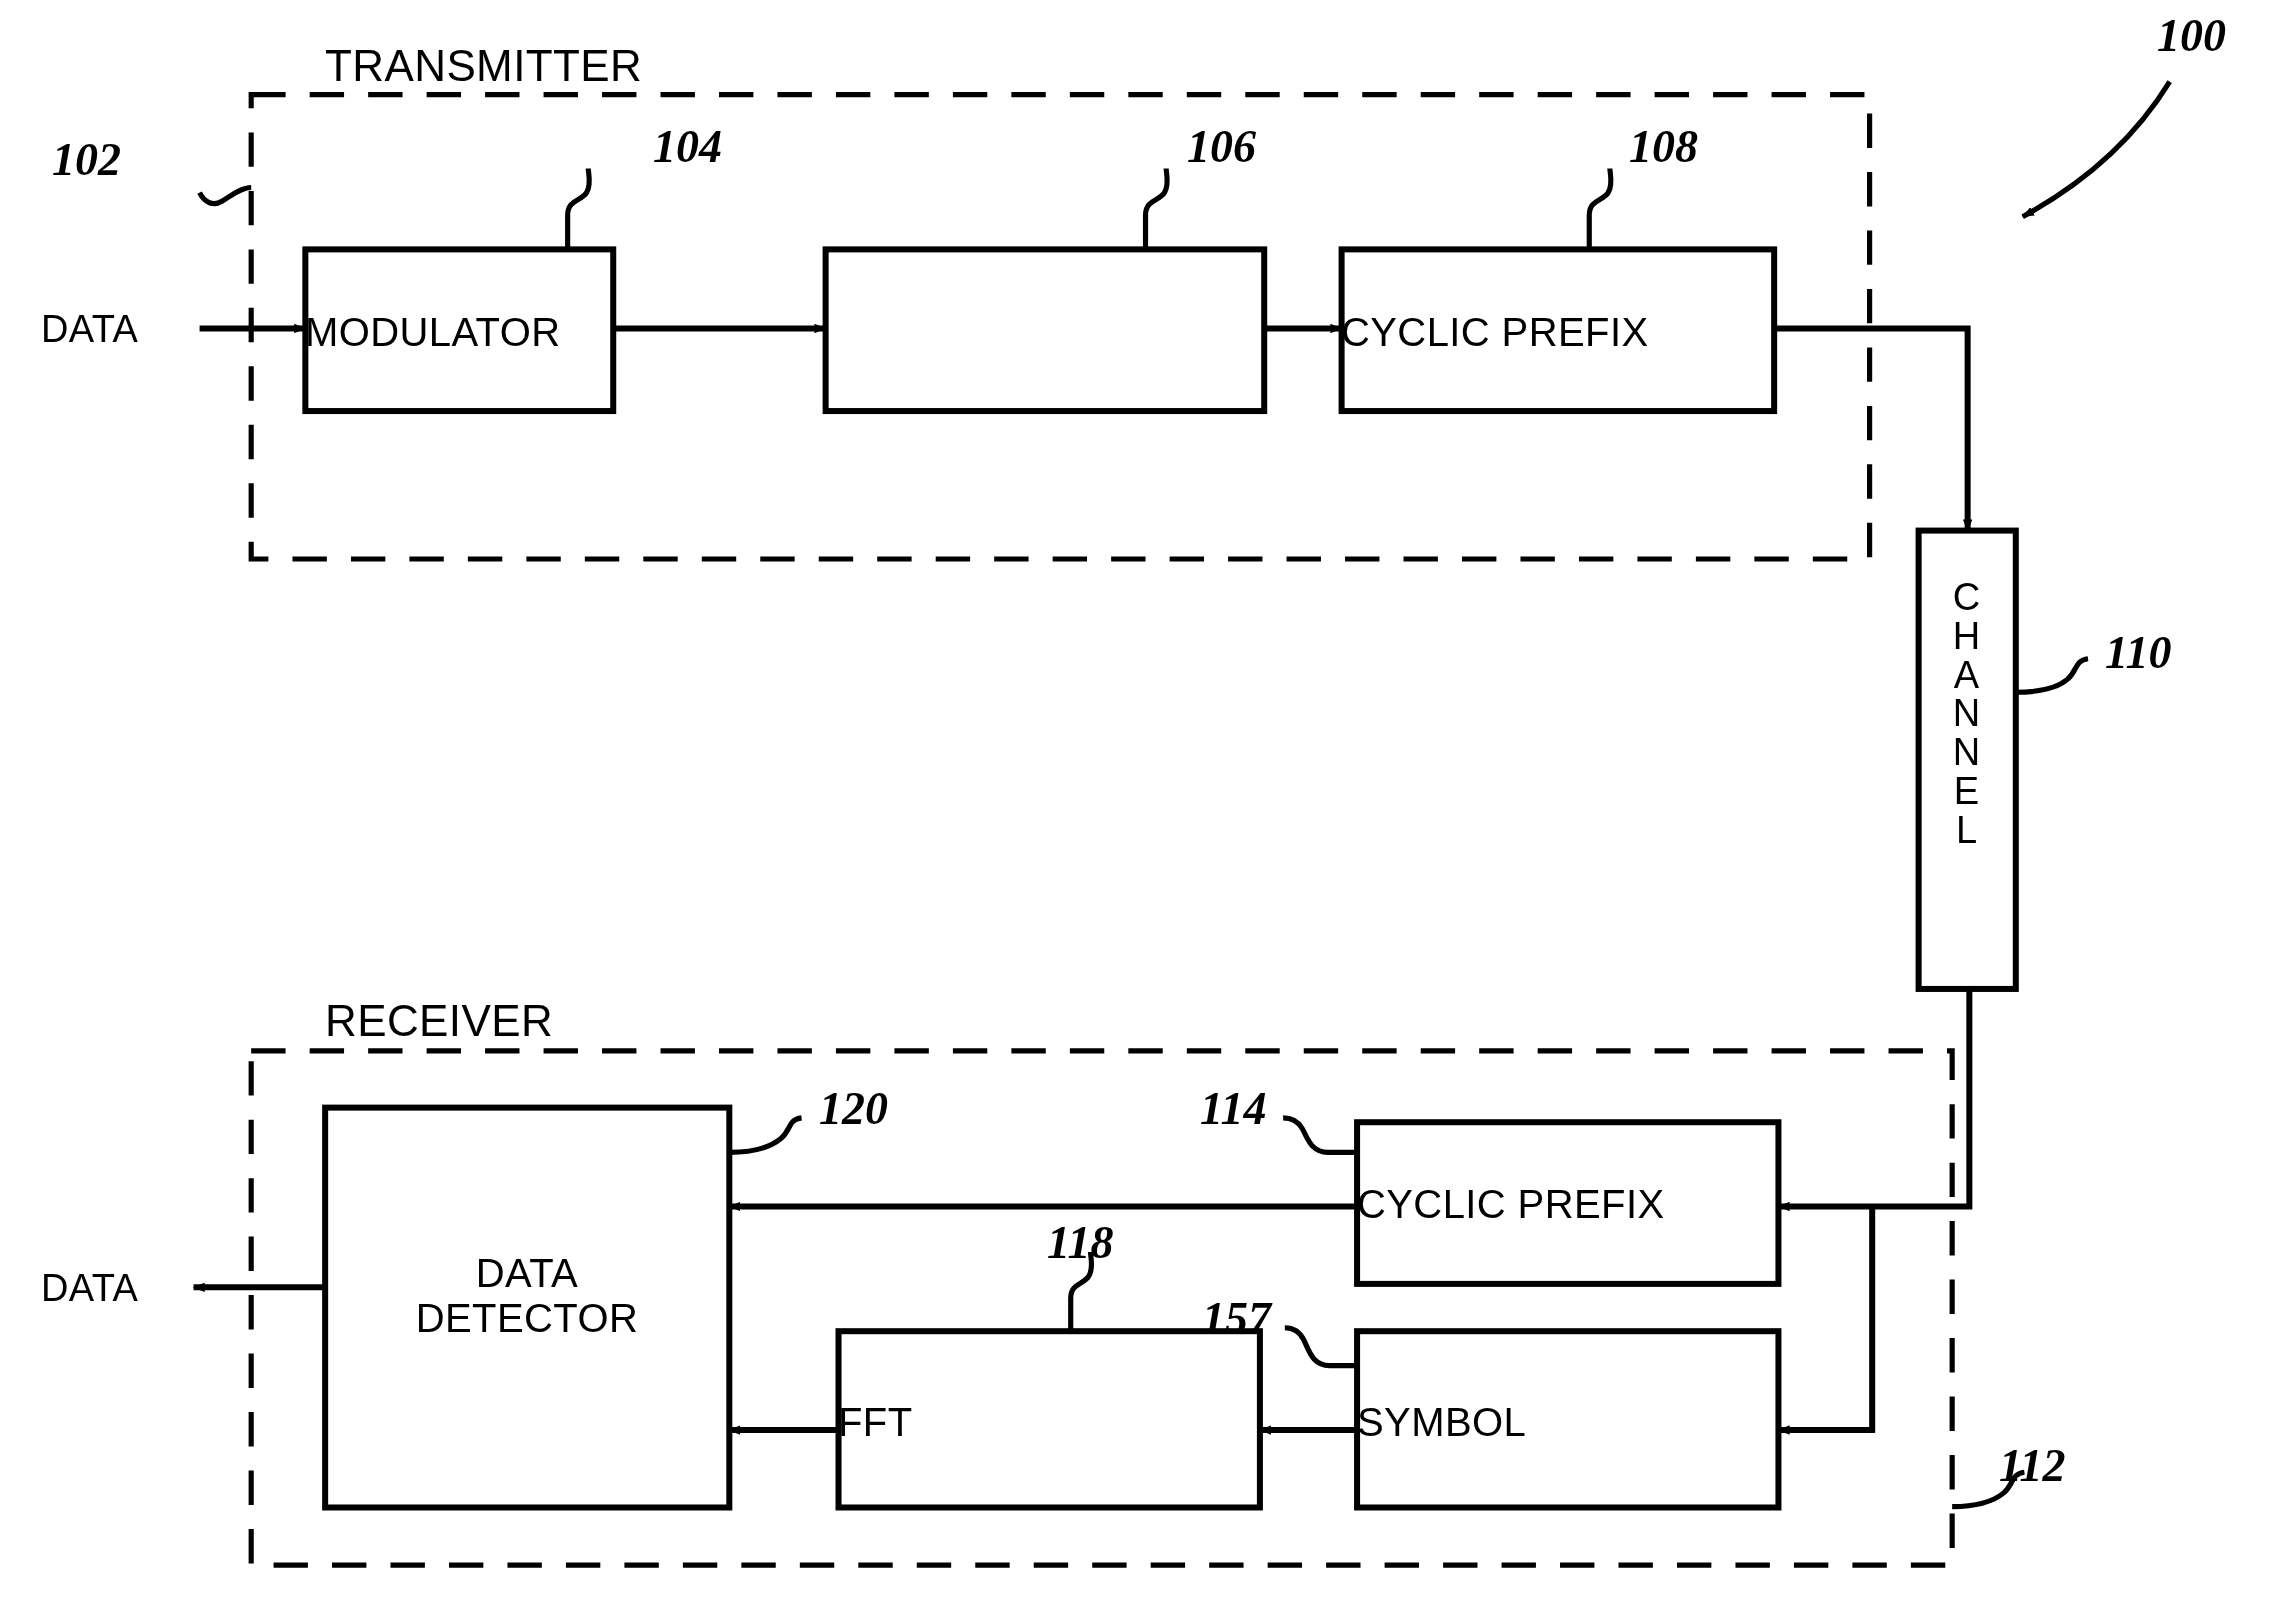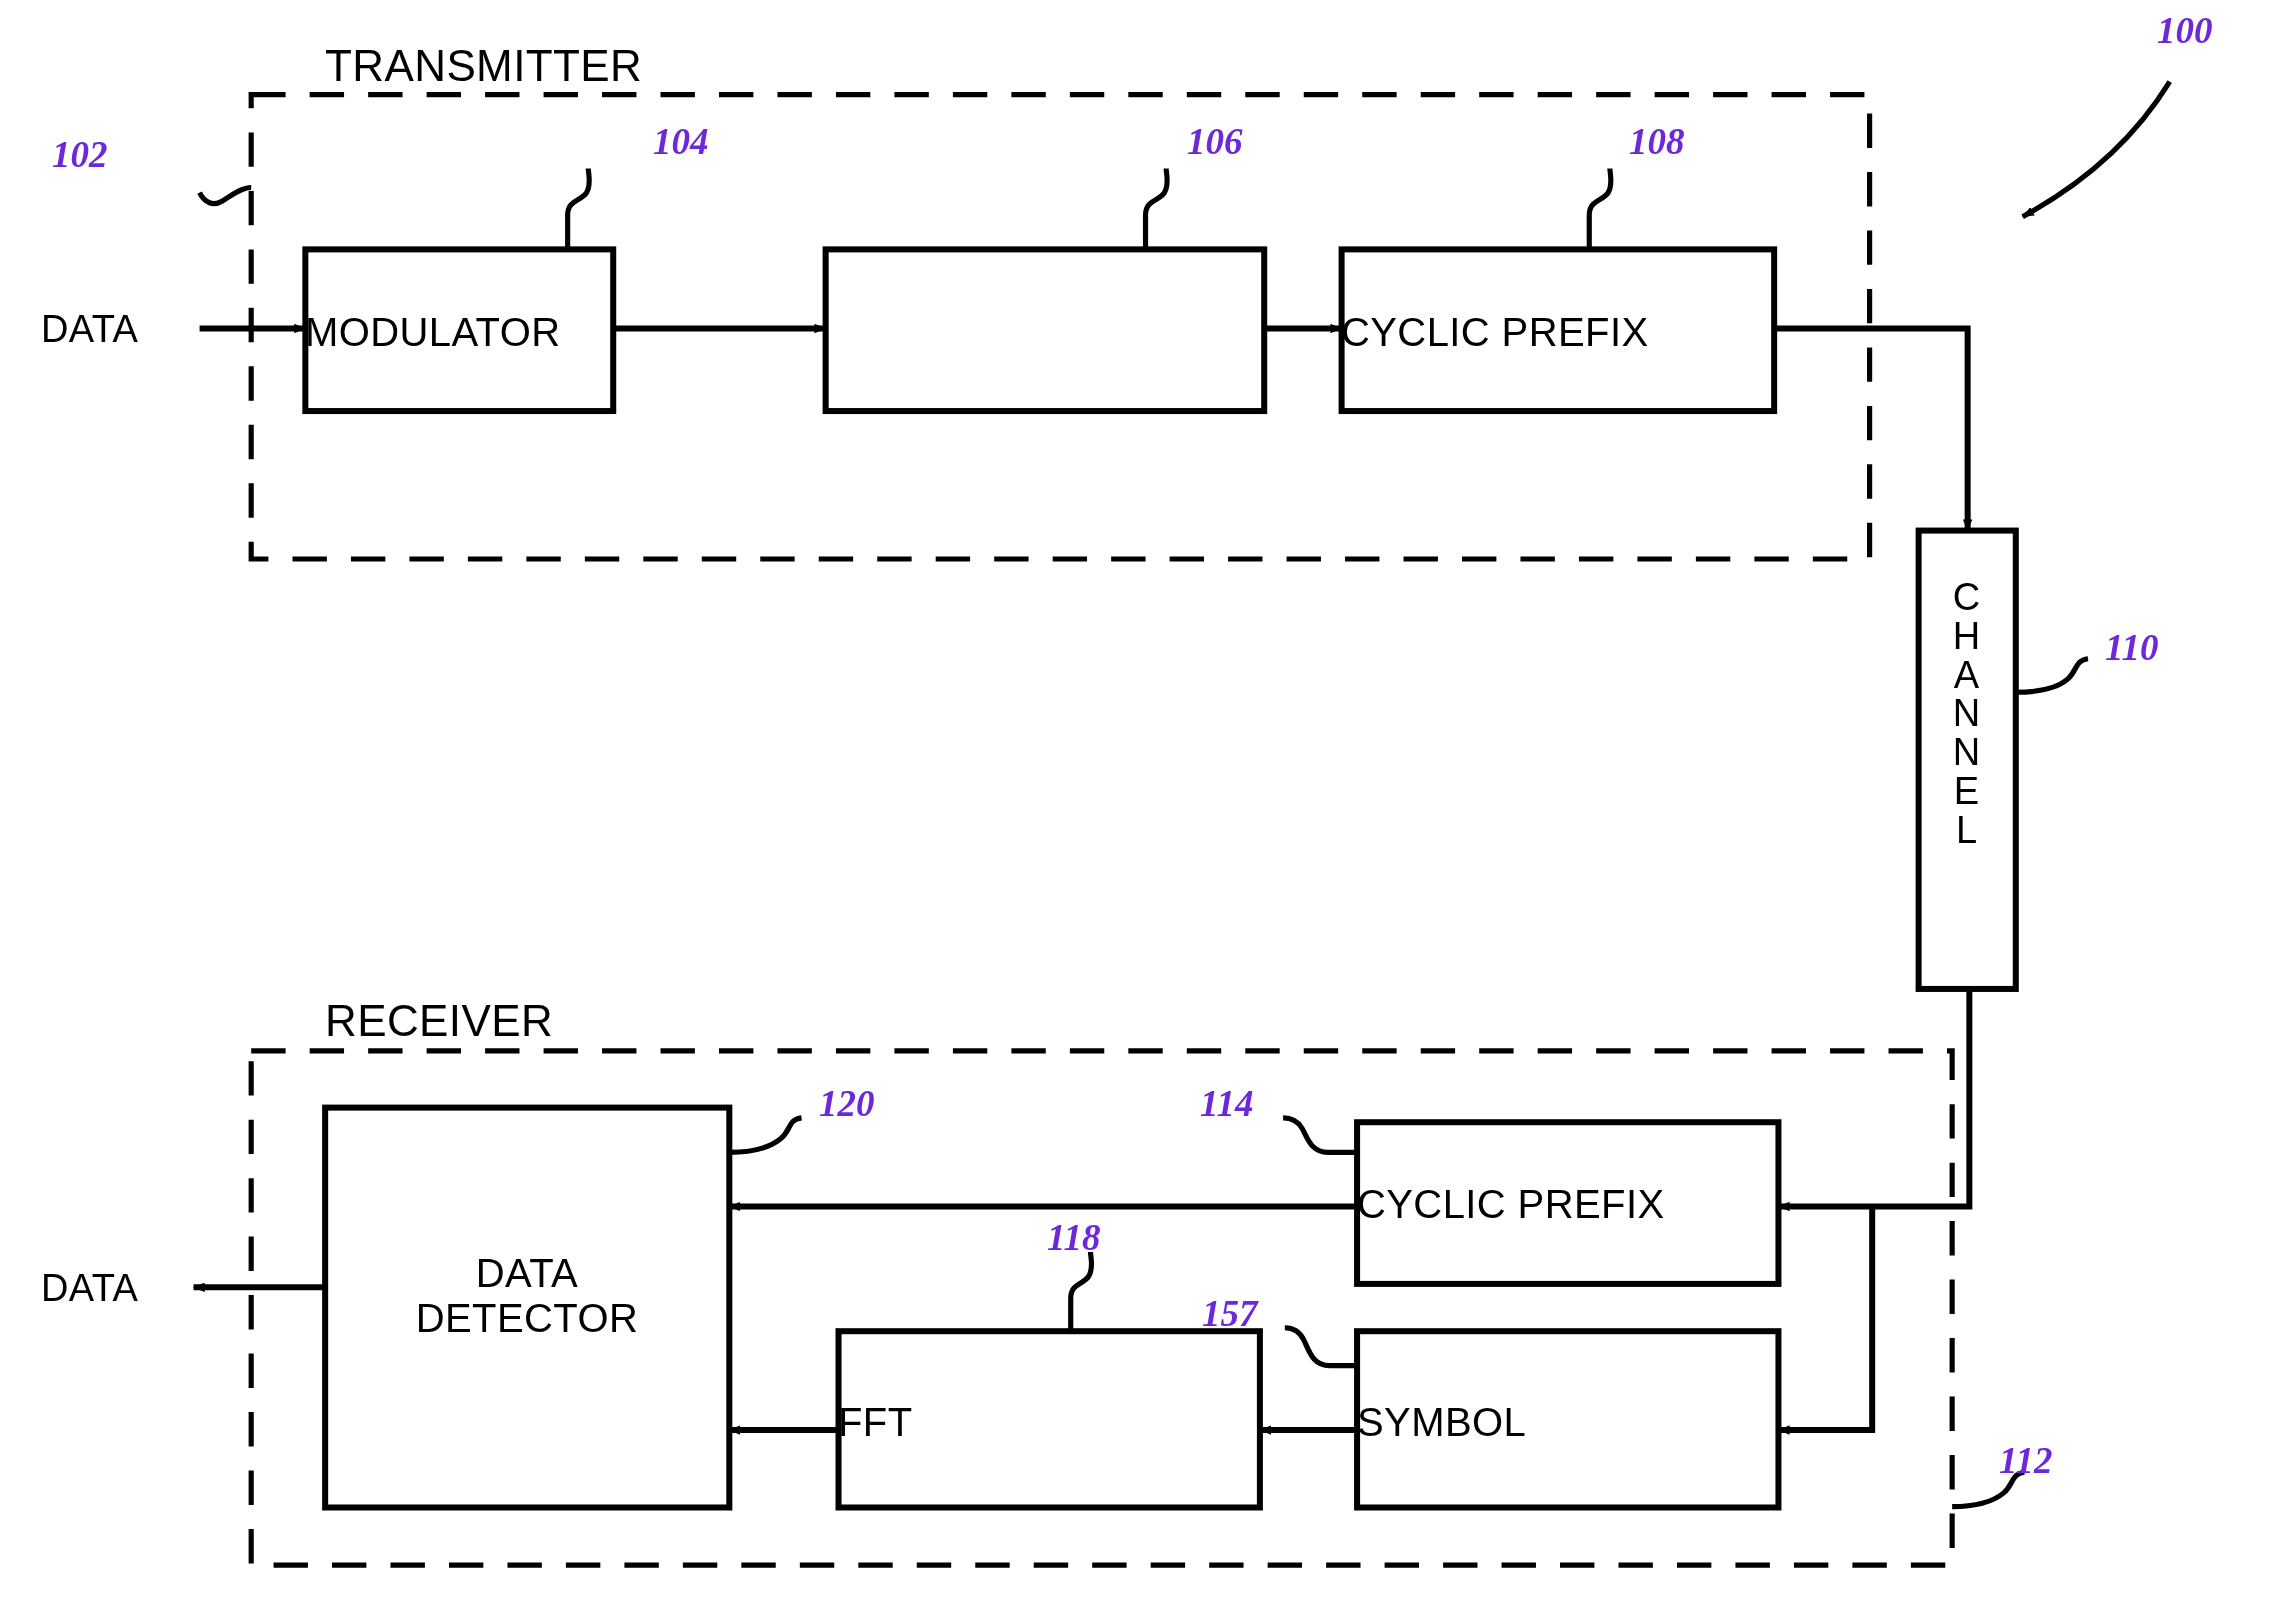--- a/index.html
+++ b/index.html
@@ -43,22 +43,22 @@
     font-size: 44px;
   }
   .io-label {
     font-size: 38px;
   }
   .ref-num {
     position: absolute;
     font-family: "Liberation Serif", serif;
     font-style: italic;
     font-weight: bold;
-    font-size: 37px;
-    color: #6d28d9;
+    font-size: 46px;
+    color: #000000;
     white-space: nowrap;
   }
   .vert-label {
     position: absolute;
     font-family: "Liberation Sans", sans-serif;
     font-size: 38px;
     color: #000000;
     display: flex;
     flex-direction: column;
     align-items: center;

